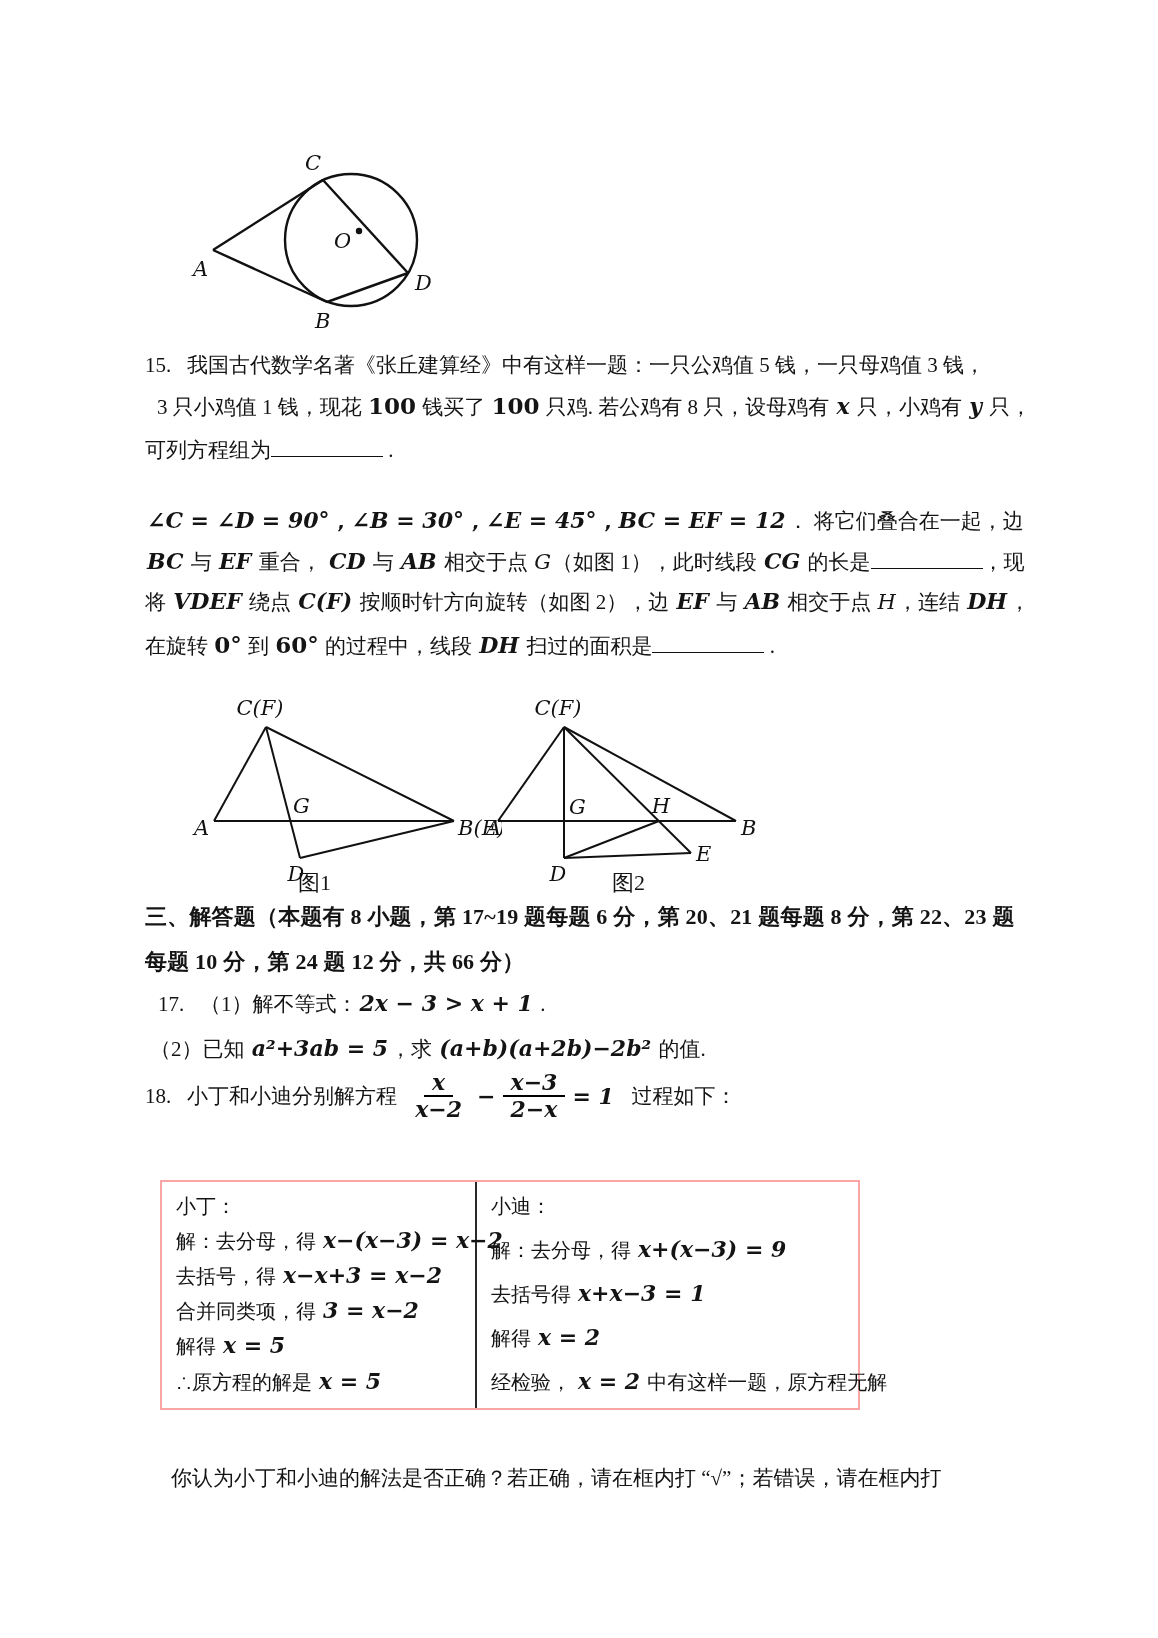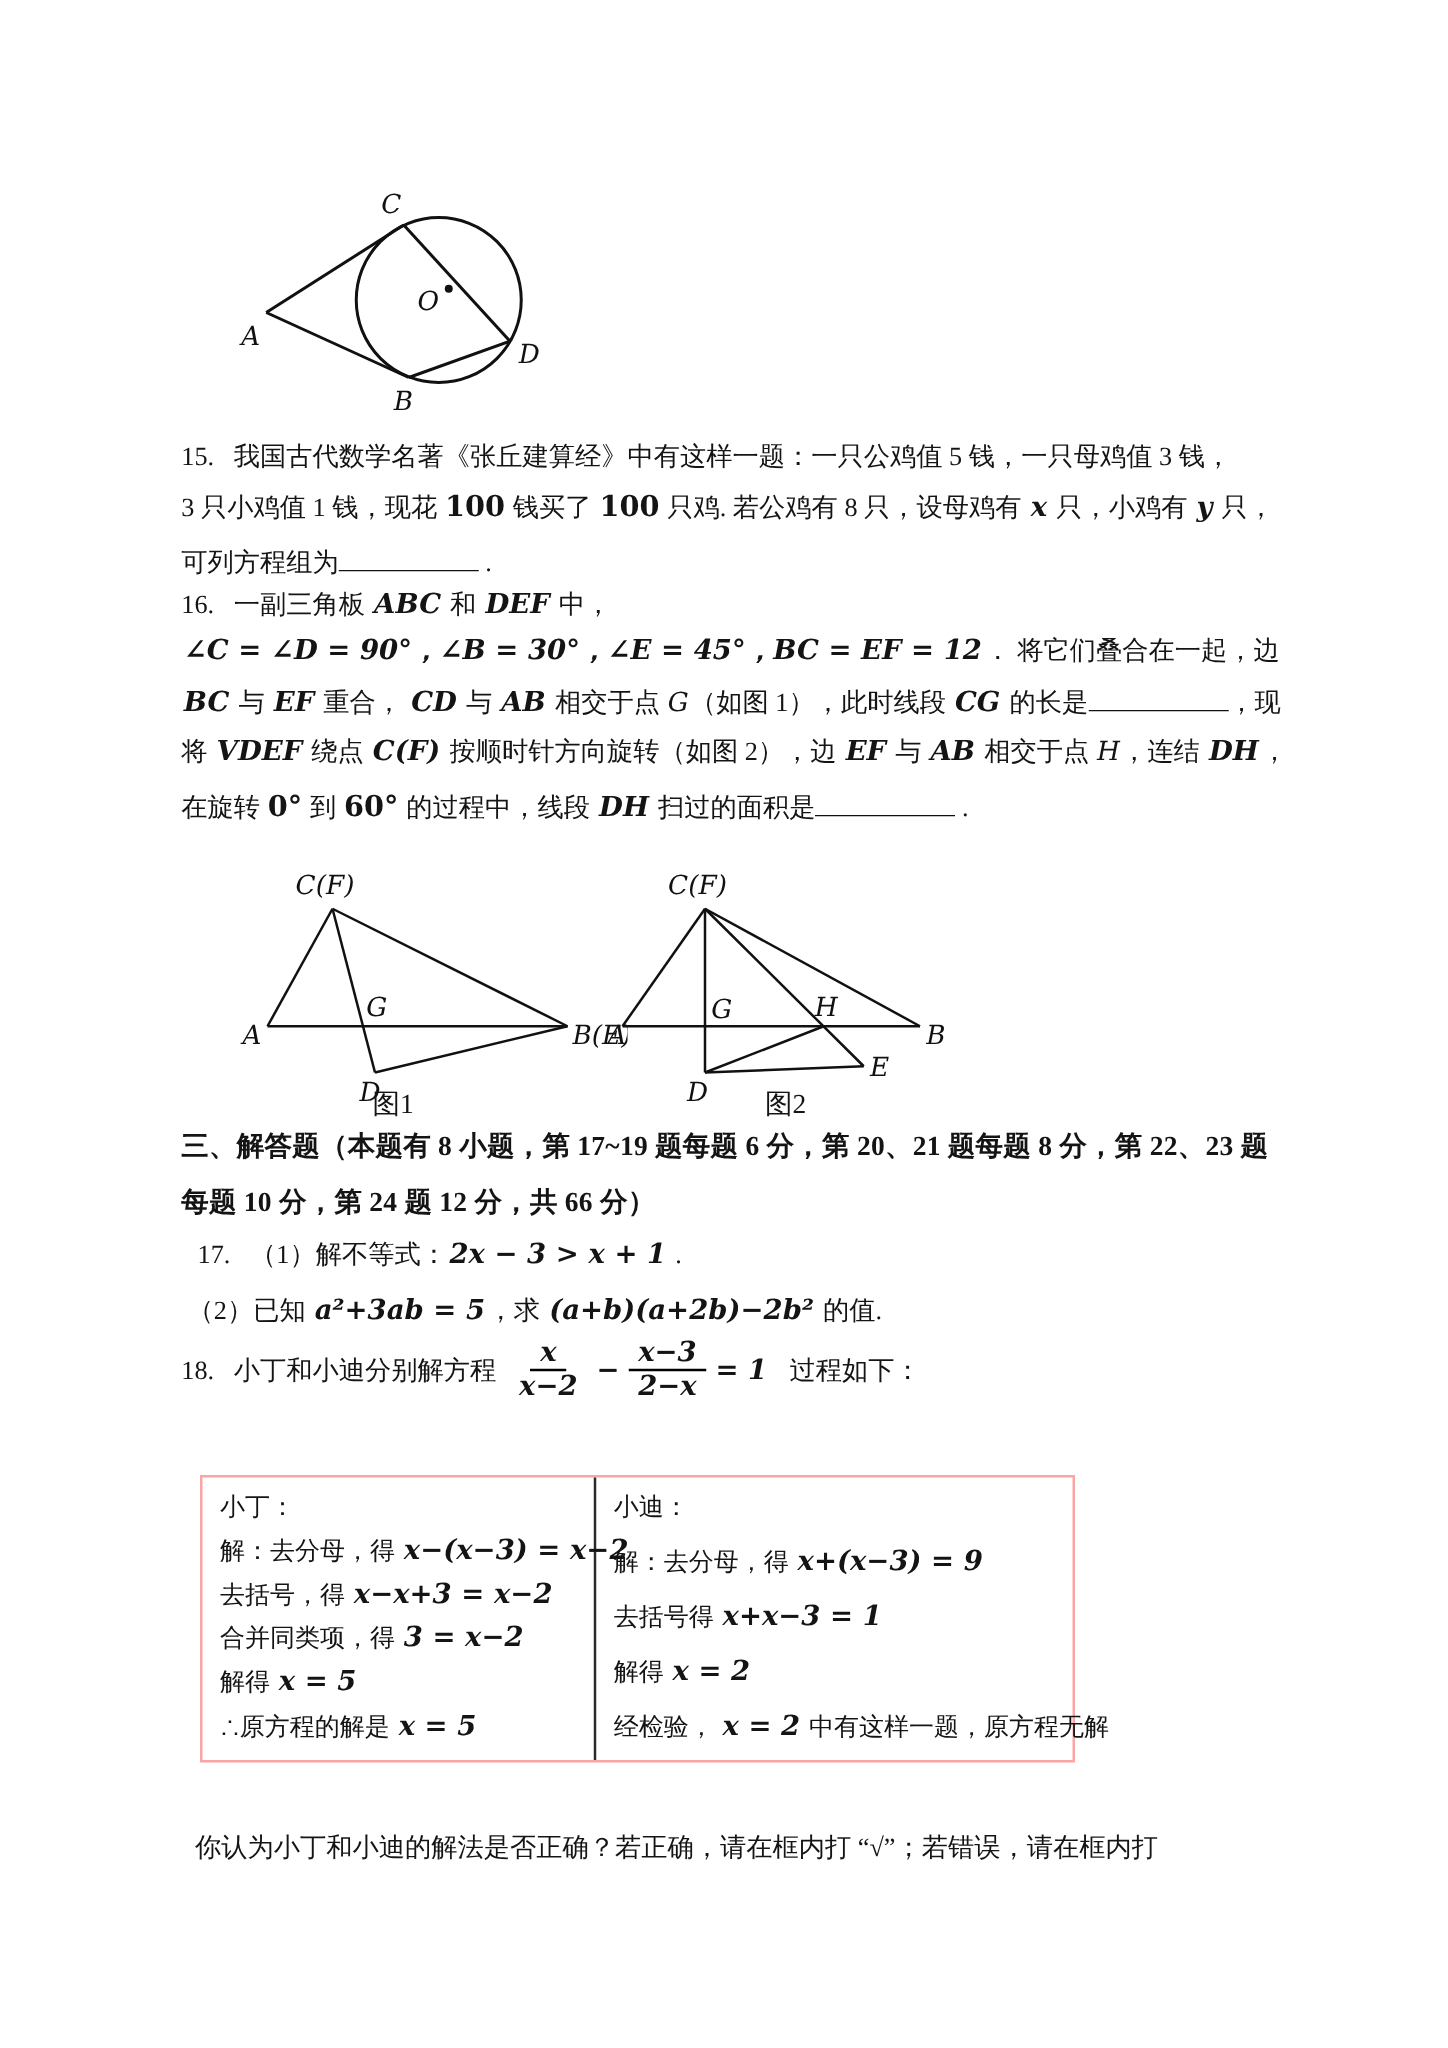--- a/index.html
+++ b/index.html
@@ -41,24 +41,23 @@
     <line class="stroke" x1="142" y1="164" x2="223" y2="135"></line>
     <circle cx="174" cy="93" r="3.2" fill="#111"></circle>
     <text x="128" y="32" text-anchor="middle">C</text>
     <text x="149" y="110">O</text>
     <text x="8" y="138">A</text>
     <text x="130" y="190">B</text>
     <text x="230" y="152">D</text>
   </svg>
 
   <div class="line" style="left:145px;top:352px;"><span class="seg-cn">15.   我国古代数学名著《张丘建算经》中有这样一题：一只公鸡值 5 钱，一只母鸡值 3 钱，</span></div>
-  <div class="line" style="left:145px;top:392px;"><span class="seg-cn">3 只小鸡值 1 钱，现花 </span><span class="seg-bnum">100</span><span class="seg-cn"> 钱买了 </span><span class="seg-bnum">100</span><span class="seg-cn"> 只鸡. 若公鸡有 8 只，设母鸡有 </span><span class="seg-math">x</span><span class="seg-cn"> 只，小鸡有 </span><span class="seg-math">y</span><span class="seg-cn"> 只，</span></div>
+  <div class="line" style="left:157px;top:392px;"><span class="seg-cn">3 只小鸡值 1 钱，现花 </span><span class="seg-bnum">100</span><span class="seg-cn"> 钱买了 </span><span class="seg-bnum">100</span><span class="seg-cn"> 只鸡. 若公鸡有 8 只，设母鸡有 </span><span class="seg-math">x</span><span class="seg-cn"> 只，小鸡有 </span><span class="seg-math">y</span><span class="seg-cn"> 只，</span></div>
   <div class="line" style="left:145px;top:434px;"><span class="seg-cn">可列方程组为</span><span class="seg-blank"></span><span class="seg-cn"> .</span></div>
 
-  <div class="line" style="left:145px;top:470px;"><span class="seg-cn">16.   一副三角板 </span><span class="seg-math">ABC</span><span class="seg-cn"> 和 </span><span class="seg-math">DEF</span><span class="seg-cn"> 中，</span></div>
   <div class="line" style="left:145px;top:507px;"><span class="seg-math">∠C = ∠D = 90°，∠B = 30°，∠E = 45°，BC = EF = 12</span><span class="seg-cn">． 将它们叠合在一起，边</span></div>
   <div class="line" style="left:145px;top:546px;"><span class="seg-math">BC</span><span class="seg-cn"> 与 </span><span class="seg-math">EF</span><span class="seg-cn"> 重合， </span><span class="seg-math">CD</span><span class="seg-cn"> 与 </span><span class="seg-math">AB</span><span class="seg-cn"> 相交于点 </span><span class="seg-mathit">G</span><span class="seg-cn">（如图 1），此时线段 </span><span class="seg-math">CG</span><span class="seg-cn"> 的长是</span><span class="seg-blank"></span><span class="seg-cn">，现</span></div>
   <div class="line" style="left:145px;top:588px;"><span class="seg-cn">将 </span><span class="seg-math">VDEF</span><span class="seg-cn"> 绕点 </span><span class="seg-math">C(F)</span><span class="seg-cn"> 按顺时针方向旋转（如图 2），边 </span><span class="seg-math">EF</span><span class="seg-cn"> 与 </span><span class="seg-math">AB</span><span class="seg-cn"> 相交于点 </span><span class="seg-mathit">H</span><span class="seg-cn">，连结 </span><span class="seg-math">DH</span><span class="seg-cn">，</span></div>
   <div class="line" style="left:145px;top:630px;"><span class="seg-cn">在旋转 </span><span class="seg-bnum">0°</span><span class="seg-cn"> 到 </span><span class="seg-bnum">60°</span><span class="seg-cn"> 的过程中，线段 </span><span class="seg-math">DH</span><span class="seg-cn"> 扫过的面积是</span><span class="seg-blank"></span><span class="seg-cn"> .</span></div>
 
   <svg style="position:absolute;left:192px;top:693px;" width="310" height="195" viewBox="0 0 310 195">
     <line class="thin" x1="22" y1="128" x2="262" y2="128"></line>
     <line class="thin" x1="22" y1="128" x2="74" y2="34"></line>
     <line class="thin" x1="74" y1="34" x2="262" y2="128"></line>
     <line class="thin" x1="74" y1="34" x2="108" y2="165"></line>
@@ -122,15 +121,15 @@
     </div>
     <div class="tcol right">
       <div class="trow"><span class="seg-cn">小迪：</span></div>
       <div class="trow"><span class="seg-cn">解：去分母，得 </span><span class="seg-math">x+(x−3) = 9</span></div>
       <div class="trow"><span class="seg-cn">去括号得 </span><span class="seg-math">x+x−3 = 1</span></div>
       <div class="trow"><span class="seg-cn">解得 </span><span class="seg-math">x = 2</span></div>
       <div class="trow"><span class="seg-cn">经检验， </span><span class="seg-math">x = 2</span><span class="seg-cn"> 中有这样一题，原方程无解</span></div>
     </div>
   </div>
 
-  <div class="line" style="left:156px;top:1465px;"><span class="seg-cn">你认为小丁和小迪的解法是否正确？若正确，请在框内打 “√”；若错误，请在框内打</span></div>
+  <div class="line" style="left:171px;top:1465px;"><span class="seg-cn">你认为小丁和小迪的解法是否正确？若正确，请在框内打 “√”；若错误，请在框内打</span></div>
 
 </div>
 
 </body></html>

